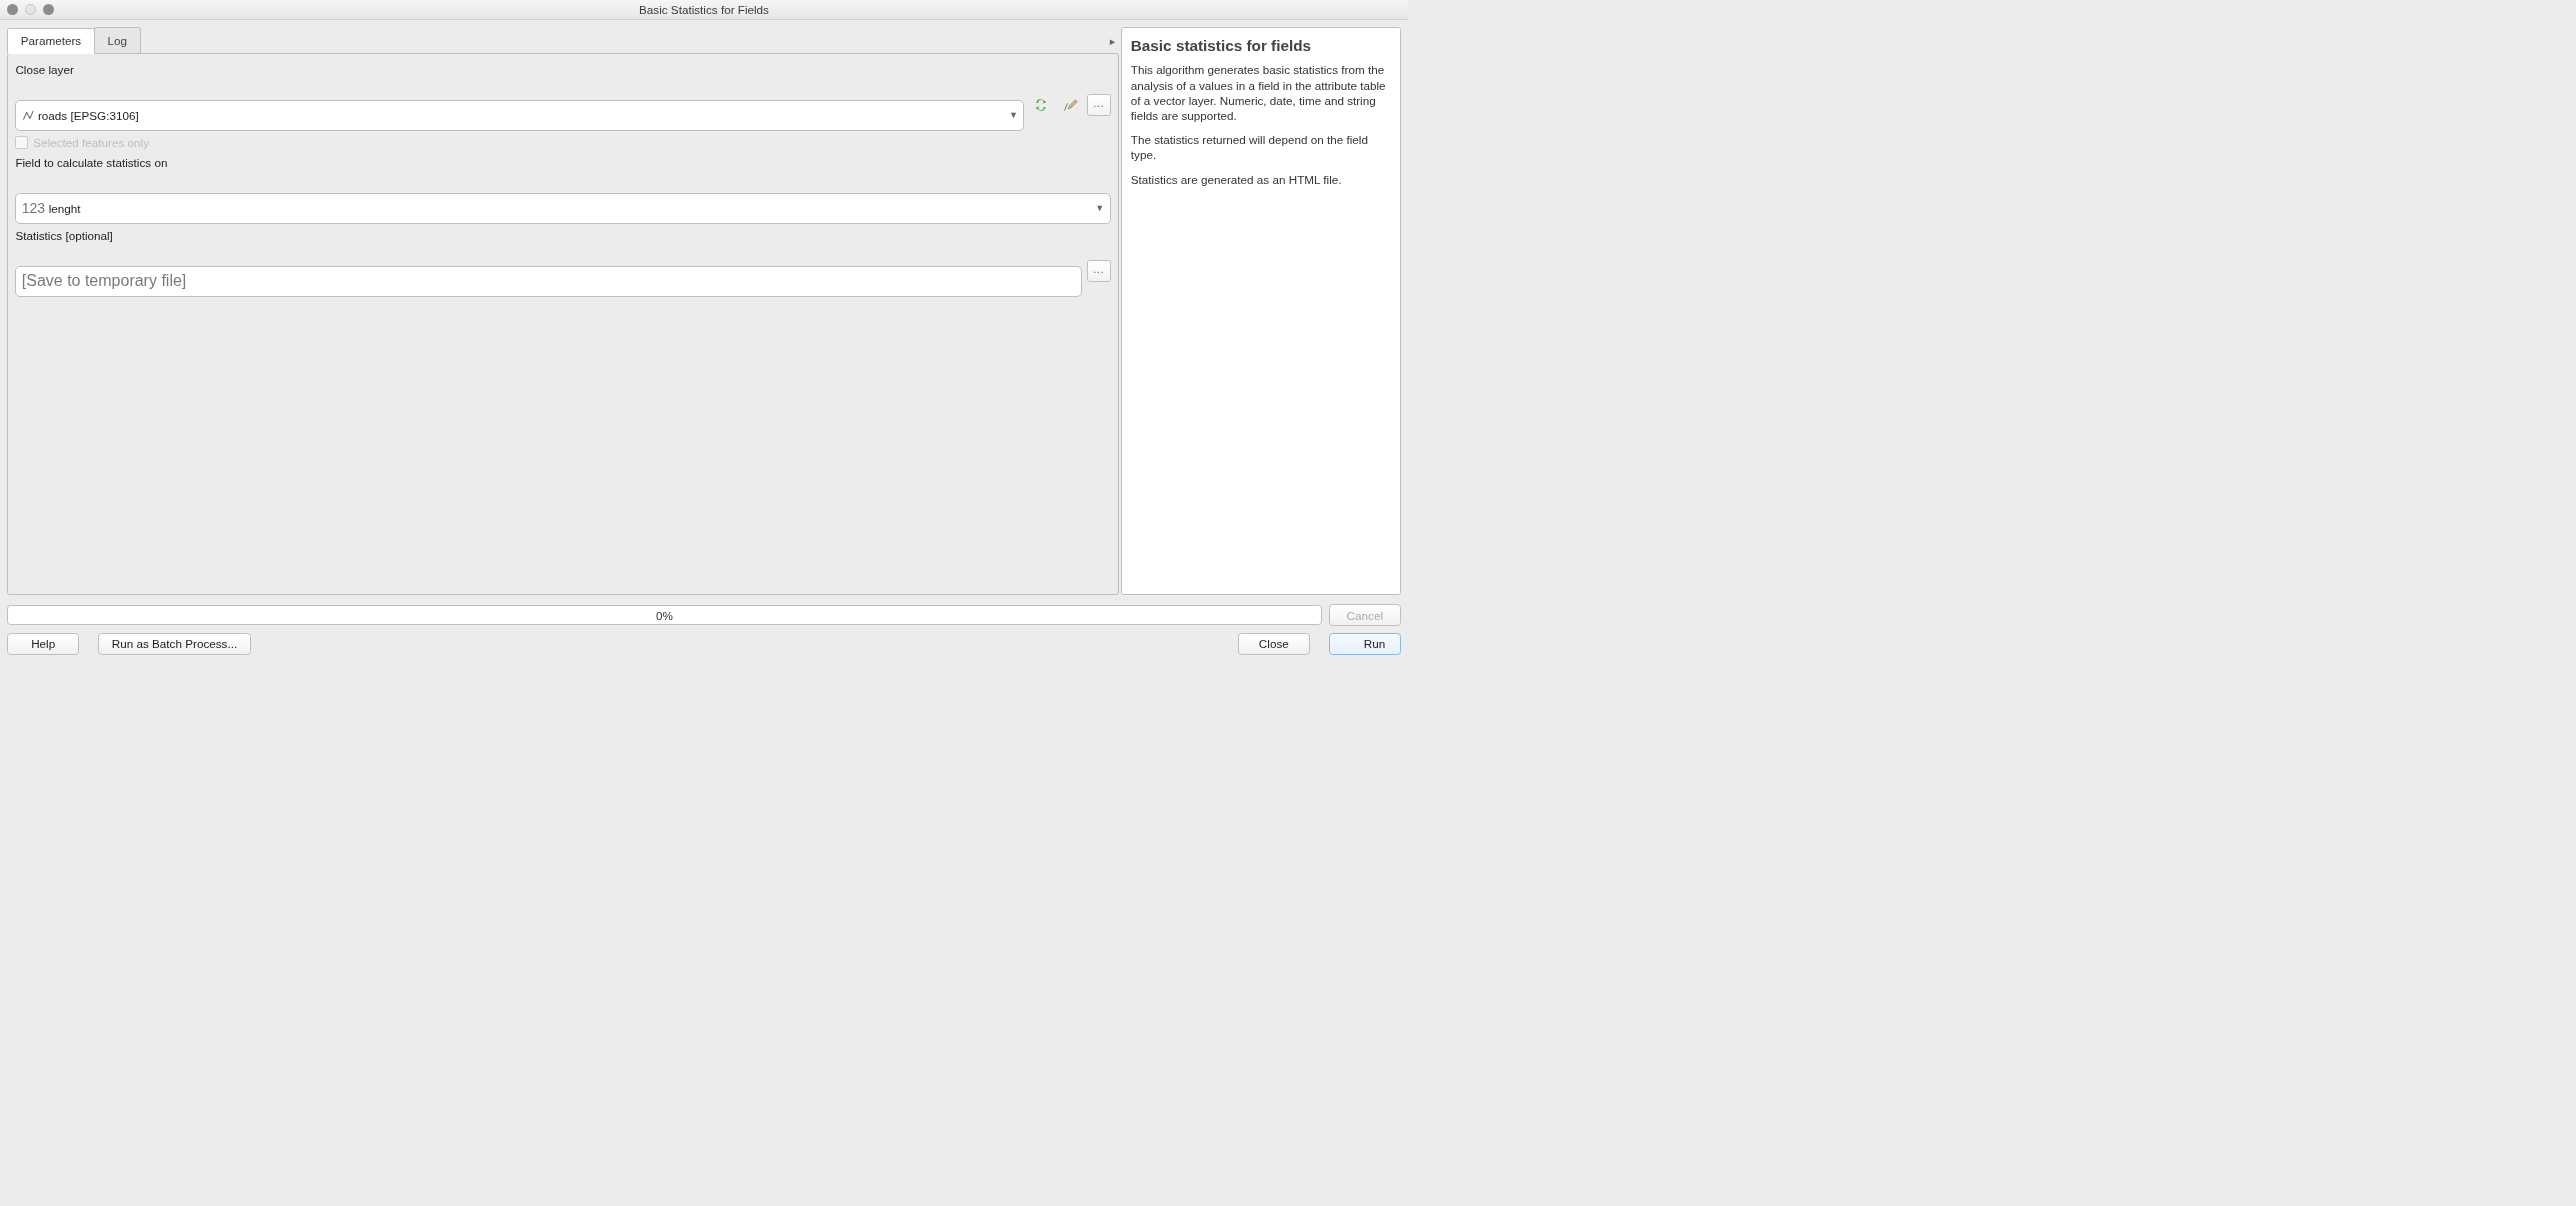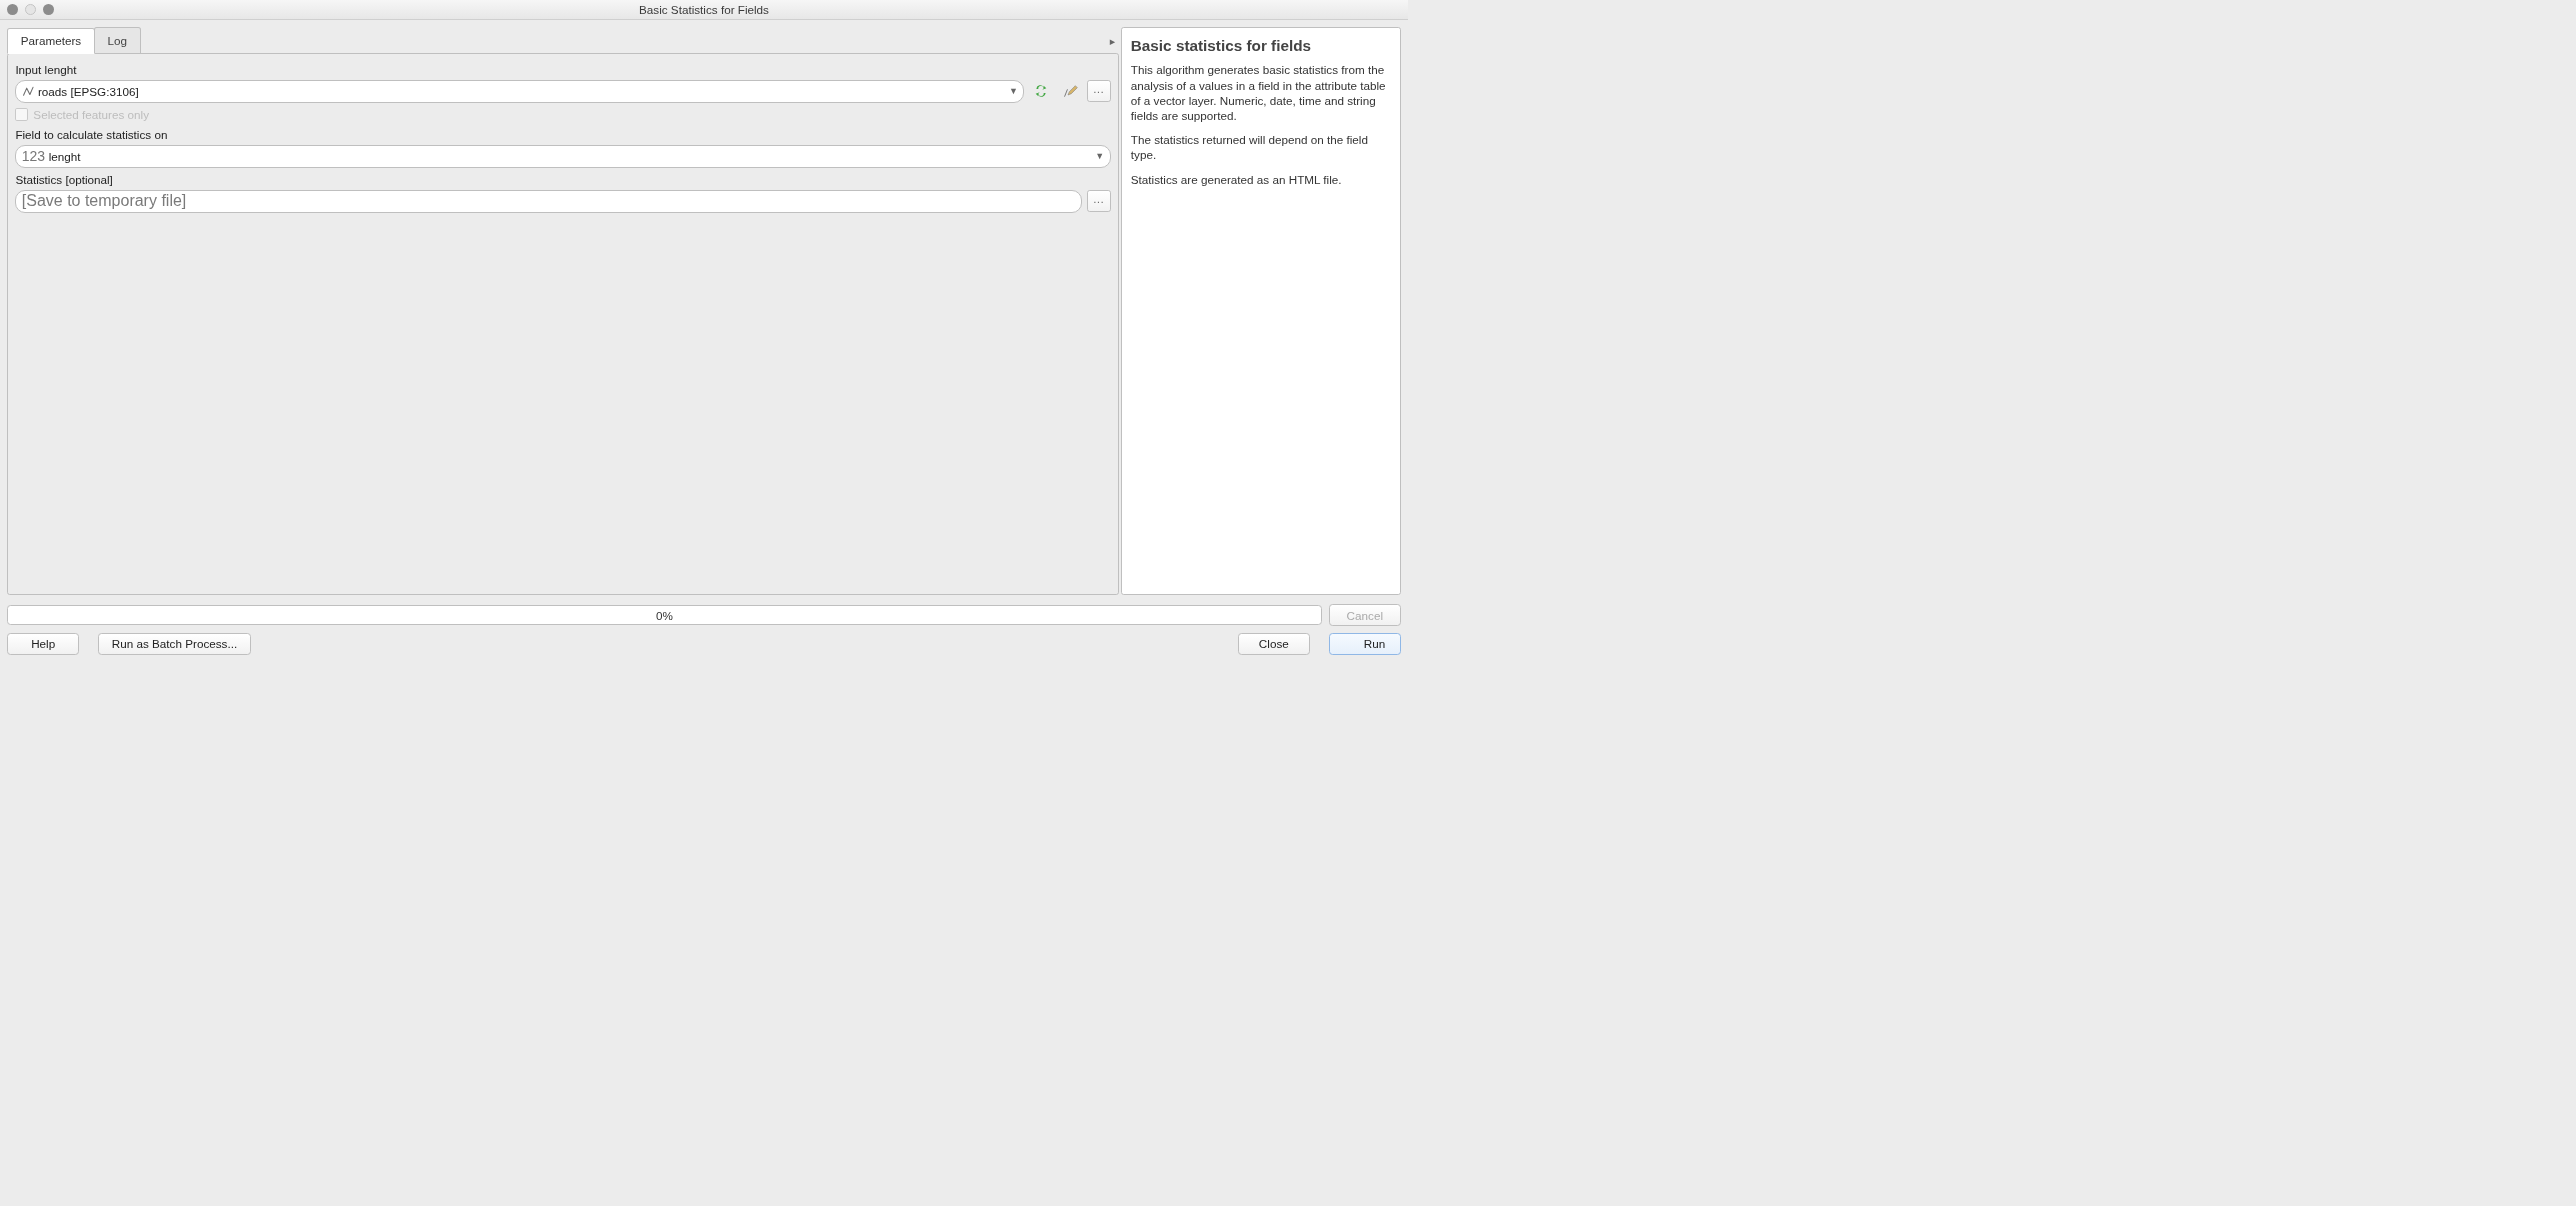--- a/index.html
+++ b/index.html
@@ -124,30 +124,31 @@
   .row {
     display: flex;
     align-items: center;
     gap: 5.4px;
     margin-bottom: 5.4px;
   }
 
   
   .combo, .textinput {
     flex: 1 1 auto;
-    height: 23px;
+    height: 31px;
     background: #ffffff;
     border: 0.9px solid #bfbfbf;
-    border-radius: 10px;
+    border-radius: 5px;
     display: flex;
     align-items: center;
     padding: 0 5.4px;
     font-size: 11.7px;
     color: #222;
     position: relative;
+    margin-top: 20px;
   }
   .combo .combo-text { flex: 1 1 auto; white-space: nowrap; overflow: hidden; text-overflow: ellipsis; }
   .combo .caret {
     color: #666;
     font-size: 9px;
     padding-left: 5.4px;
   }
   .textinput input {
     width: 100%;
     border: none;
@@ -302,21 +303,21 @@
       <div class="tabs-row">
         <div class="tabs">
           <div class="tab active">Parameters</div>
           <div class="tab inactive">Log</div>
         </div>
         <div class="collapse-arrow">▸</div>
       </div>
 
       <div class="panel">
 
-        <div class="label">Input lenght</div>
+        <div class="label">Close layer</div>
         <div class="row">
           <div class="combo">
             <span class="layer-icon">
               <svg viewBox="0 0 16 16">
                   <path d="M2 13 L6 4 L10 12 L14 3" stroke="#707070" stroke-width="1.4" fill="none" stroke-linejoin="round" stroke-linecap="round"></path>
                 </svg>
             </span>
             <span class="combo-text">roads [EPSG:3106]</span>
             <span class="caret">▼</span>
           </div>

